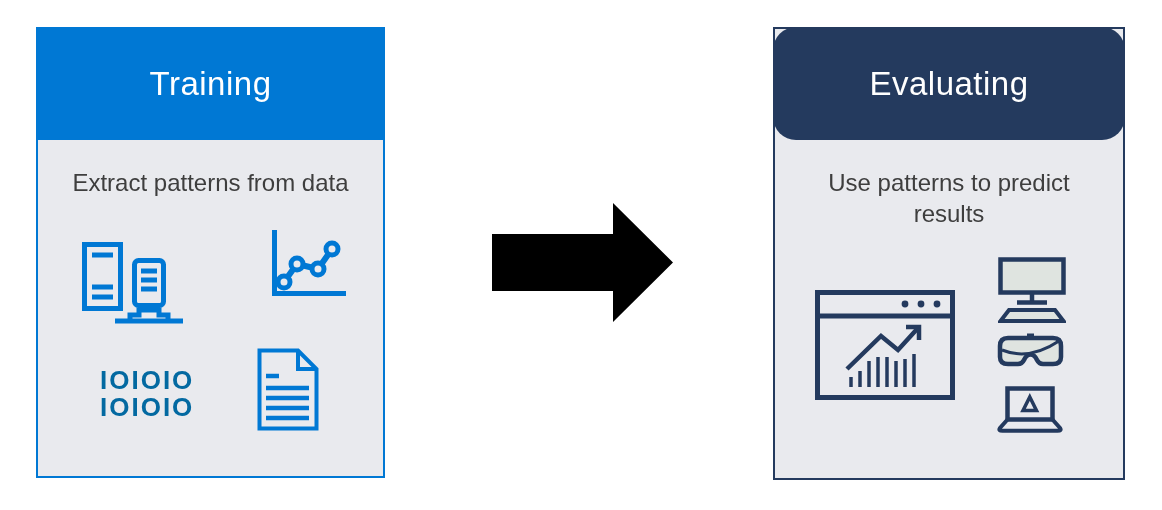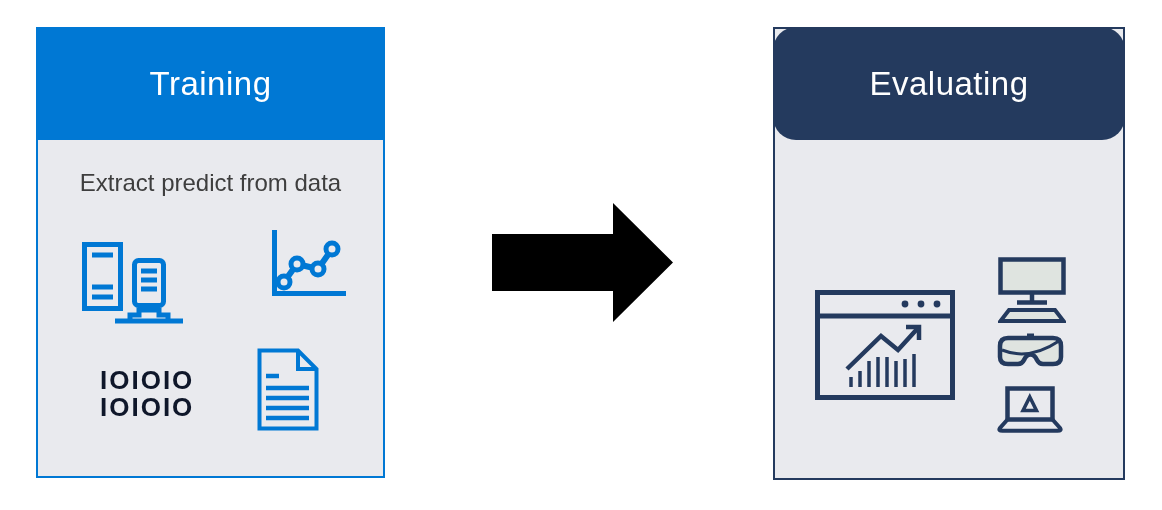--- a/index.html
+++ b/index.html
@@ -13,40 +13,40 @@
           color:#ffffff;font-size:33px;font-weight:400;letter-spacing:.5px;}
   .t-panel .panel-header{background:#0078D4;}
   .e-panel .panel-header{background:#243A5E;border-radius:23px;}
   .panel-subtitle{position:absolute;top:138px;left:0;right:0;text-align:center;
           font-size:24px;line-height:31px;color:#3E3E3E;}
   .e-panel .panel-subtitle{padding:0 28px;}
   .icon{position:absolute;}
   .ic-servers{left:44px;top:213px;}
   .ic-chart{left:232px;top:201px;}
   .ic-binary{left:62px;top:338px;width:130px;
-          color:#0f172a;font-size:26px;line-height:27px;font-weight:bold;
+          color:#0369a1;font-size:26px;line-height:27px;font-weight:bold;
           letter-spacing:2px;white-space:nowrap;}
   .ic-doc{left:219px;top:319px;}
   .ic-browser{left:40px;top:261px;}
   .ic-monitor{left:223px;top:228px;}
   .ic-vr{left:222px;top:304px;}
   .ic-laptop{left:221px;top:357px;}
   .flow-arrow{position:absolute;left:492px;top:203px;}
   svg{display:block;}
 </style>
 </head>
 <body>
 
 <div class="canvas">
 
   <div class="panel t-panel">
     <div class="panel-header">
       <span>Training</span>
     </div>
-    <div class="panel-subtitle">Extract predict from data</div>
+    <div class="panel-subtitle">Extract patterns from data</div>
 
     <span class="icon ic-servers">
       <svg width="135" height="84" viewBox="0 0 135 84" fill="none" stroke="#0078D4" stroke-width="5">
         <rect x="2.5" y="2.5" width="36" height="64"></rect>
         <line x1="10" y1="13" x2="31" y2="13"></line>
         <line x1="10" y1="45" x2="31" y2="45"></line>
         <line x1="10" y1="55" x2="31" y2="55"></line>
         <rect x="52.5" y="18.5" width="29" height="45" rx="4"></rect>
         <line x1="59" y1="29" x2="75" y2="29"></line>
         <line x1="59" y1="38" x2="75" y2="38"></line>
@@ -89,20 +89,21 @@
   <span class="flow-arrow">
     <svg width="181" height="119" viewBox="0 0 181 119">
       <polygon points="0,31 121,31 121,0 181,59.5 121,119 121,88 0,88" fill="#000000"></polygon>
     </svg>
   </span>
 
   <div class="panel e-panel">
     <div class="panel-header">
       <span>Evaluating</span>
     </div>
+    <div class="panel-subtitle">Use patterns to predict results</div>
 
     <span class="icon ic-browser">
       <svg width="140" height="110" viewBox="0 0 140 110" fill="none" stroke="#243A5E" stroke-width="5">
         <rect x="2.5" y="2.5" width="135" height="105"></rect>
         <line x1="2.5" y1="26" x2="137.5" y2="26"></line>
         <circle cx="90" cy="14" r="3.4" fill="#243A5E" stroke="none"></circle>
         <circle cx="106" cy="14" r="3.4" fill="#243A5E" stroke="none"></circle>
         <circle cx="122" cy="14" r="3.4" fill="#243A5E" stroke="none"></circle>
         <g stroke-width="3.5">
           <line x1="36" y1="97" x2="36" y2="87"></line>

